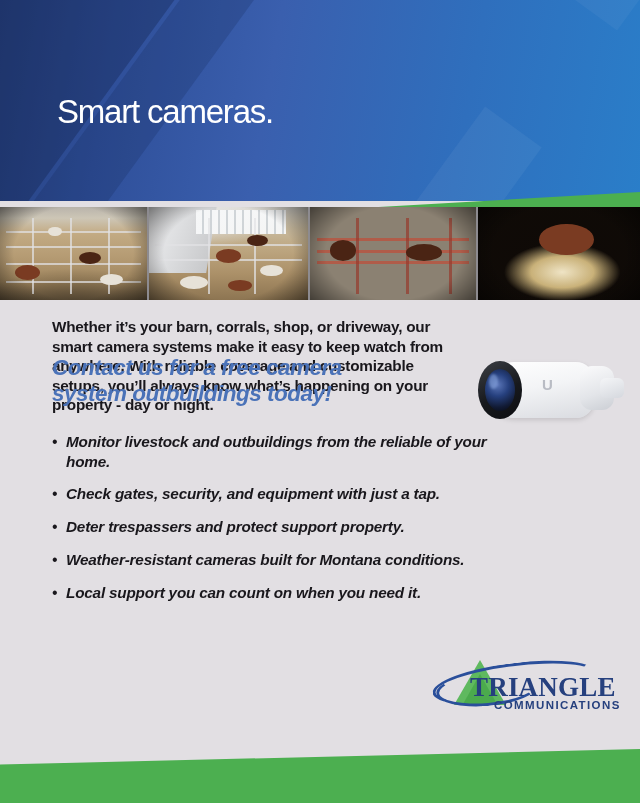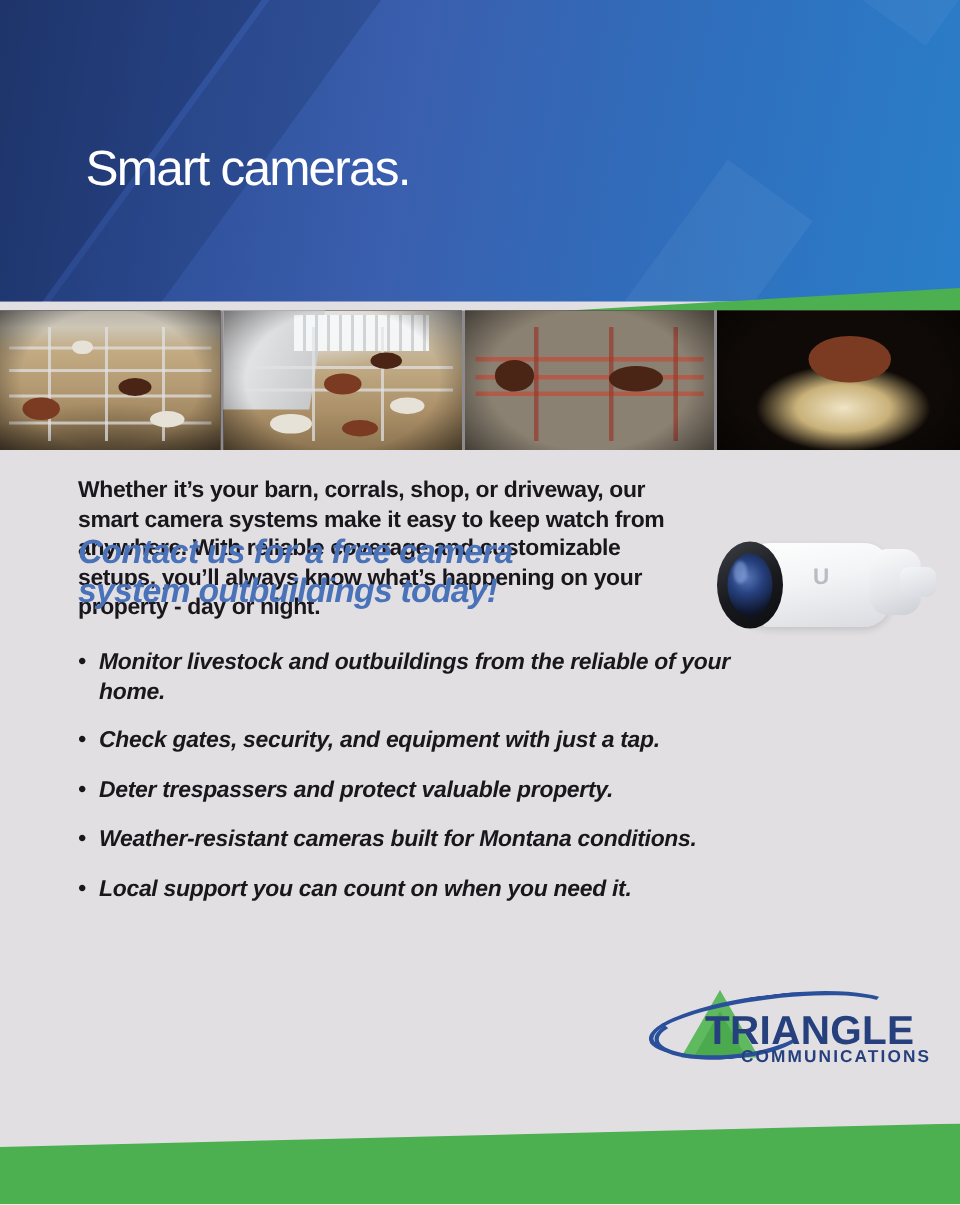--- a/index.html
+++ b/index.html
@@ -349,21 +349,21 @@
     border-right-color: transparent;
     transform: rotate(-5deg);
   }
   .logo-name {
     position: absolute;
     left: 38px; top: 14px;
     font-size: 27px;
     font-weight: bold;
     color: #26407e;
     letter-spacing: 0.2px;
-    font-family: Liberation Sans, sans-serif;
+    font-family: Liberation Serif, serif;
   }
   .logo-sub {
     position: absolute;
     left: 62px; top: 41px;
     font-size: 11.5px;
     font-weight: bold;
     color: #26407e;
     letter-spacing: 1.4px;
   }
 
@@ -463,21 +463,21 @@
       <div class="bullet-row">
         <div class="bullet-dot">•</div>
         <div class="bullet-text">Monitor livestock and outbuildings from the reliable of your home.</div>
       </div>
       <div class="bullet-row">
         <div class="bullet-dot">•</div>
         <div class="bullet-text">Check gates, security, and equipment with just a tap.</div>
       </div>
       <div class="bullet-row">
         <div class="bullet-dot">•</div>
-        <div class="bullet-text">Deter trespassers and protect valuable property.</div>
+        <div class="bullet-text">Deter trespassers and protect support property.</div>
       </div>
       <div class="bullet-row">
         <div class="bullet-dot">•</div>
         <div class="bullet-text">Weather-resistant cameras built for Montana conditions.</div>
       </div>
       <div class="bullet-row">
         <div class="bullet-dot">•</div>
         <div class="bullet-text">Local support you can count on when you need it.</div>
       </div>
     </div>

